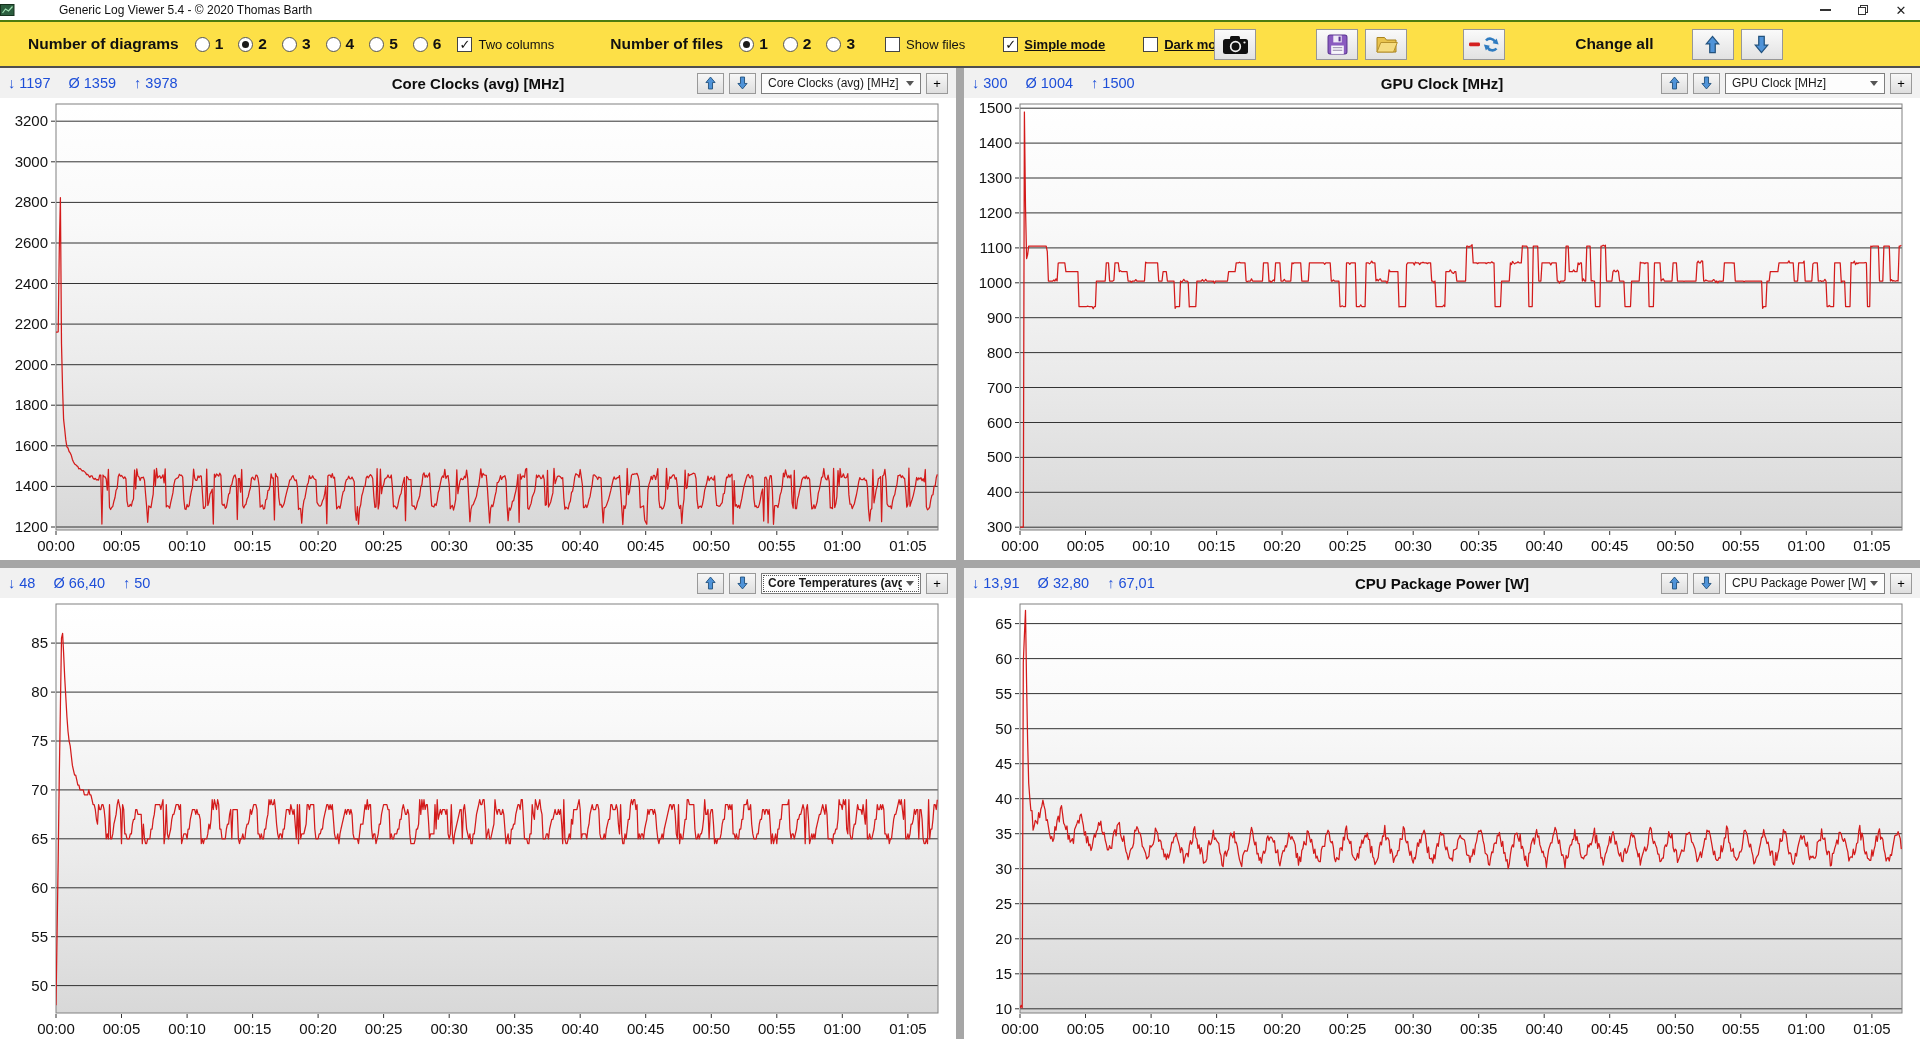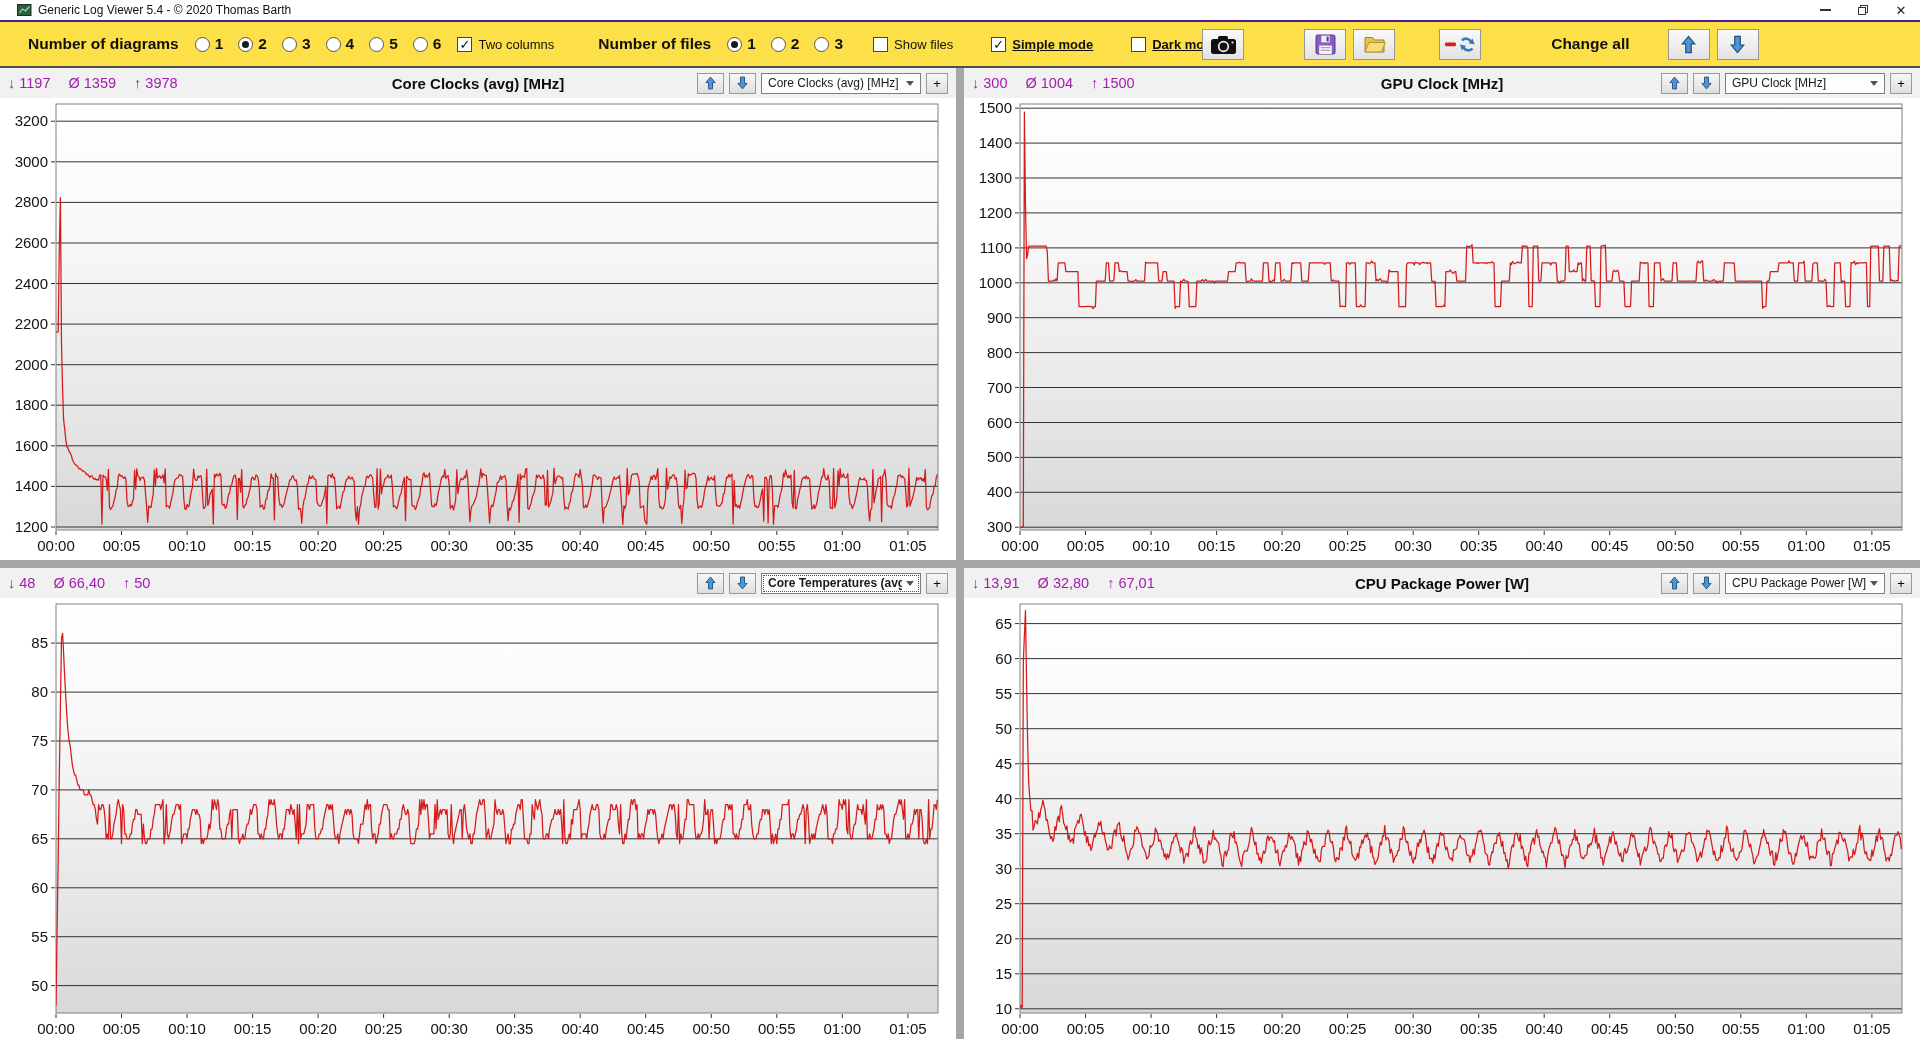--- a/index.html
+++ b/index.html
@@ -1,21 +1,21 @@
 <!DOCTYPE html>
 <html><head>
 <meta charset="utf-8">
 <style>
   html,body{margin:0;padding:0;width:1920px;height:1039px;overflow:hidden;
     font-family:"Liberation Sans","DejaVu Sans",sans-serif;background:#ffffff;color:#111;}
   .window{width:1920px;height:1039px;display:flex;flex-direction:column;outline:1px solid #7a7a7a;}
 
   
-  .titlebar{height:20px;border-bottom:2px solid #4c1d95;display:flex;align-items:center;
-    background:#ffffff;padding-left:17px;flex:0 0 auto;}
+  .titlebar{height:20px;border-bottom:2px solid #4d7c0f;display:flex;align-items:center;
+    background:#ffffff;padding-left:0;flex:0 0 auto;gap:38px;}
   .titlebar .appicon{width:15px;height:14px;margin-right:6px;flex:0 0 auto;}
   .titlebar .ttext{font-size:12px;color:#111;}
   .wincontrols{margin-left:auto;display:flex;height:100%;}
   .wbtn{width:38px;height:100%;display:flex;align-items:center;justify-content:center;
     background:#fff;border:none;padding:0;cursor:default;}
   .minline{width:11px;height:2px;background:#333;}
   .closex{font-size:13px;color:#222;line-height:1;}
 
   
   .toolbar{height:44px;display:flex;align-items:center;background:#fde047;padding:0 28px;flex:0 0 auto;}
@@ -24,32 +24,32 @@
   .ritem{display:flex;align-items:center;gap:5px;font-weight:700;font-size:15.5px;cursor:default;}
   .radio{width:15px;height:15px;border:1px solid #555;border-radius:50%;background:#fff;position:relative;box-sizing:border-box;}
   .radio.sel::after{content:"";position:absolute;inset:3px;border-radius:50%;background:#1a1a1a;}
   .citem{display:flex;align-items:center;gap:6px;cursor:default;white-space:nowrap;}
   .cbox{width:15px;height:15px;border:1px solid #444;background:#fff;box-sizing:border-box;
     font-size:13px;line-height:13px;text-align:center;color:#111;font-weight:700;}
   .clbl{font-size:13px;}
   .clbl.b{font-weight:700;text-decoration:underline;}
   .tbtn{height:31px;min-width:42px;border:1px solid #979797;background:linear-gradient(#fafafa,#e2e2e2);
     display:inline-flex;align-items:center;justify-content:center;padding:0 4px;box-sizing:border-box;}
-  .ml16{margin-left:16px}.ml30{margin-left:30px}.ml38{margin-left:38px}.ml48{margin-left:44px}
+  .ml16{margin-left:16px}.ml30{margin-left:30px}.ml38{margin-left:38px}.ml48{margin-left:56px}
   .ml60{margin-left:60px}.ml70{margin-left:70px}
   .cam{margin-left:-10px;}
   .iconpair{display:flex;gap:7px;}
 
   
   .grid{flex:1 1 auto;display:grid;grid-template-columns:956px 956px;grid-template-rows:492px 475px;
     gap:8px;background:#a6a6a6;border-top:2px solid #4f4f4f;}
   .panel{background:#ffffff;display:flex;flex-direction:column;overflow:hidden;}
   .phead{height:30px;flex:0 0 auto;background:#f1f1f1;display:flex;align-items:center;
     padding:0 8px;position:relative;}
-  .pstats{display:flex;gap:18px;color:#a21caf;font-size:14.5px;white-space:nowrap;z-index:1;}
+  .pstats{display:flex;gap:18px;color:#1d4ed8;font-size:14.5px;white-space:nowrap;z-index:1;}
   .ptitle{position:absolute;left:0;right:0;text-align:center;font-weight:700;font-size:15px;
     color:#0d0d0d;pointer-events:none;}
   .pctl{margin-left:auto;display:flex;align-items:center;gap:5px;z-index:1;}
   .abtn{width:27px;height:21px;border:1px solid #999;background:linear-gradient(#f7f7f7,#dedede);
     display:flex;align-items:center;justify-content:center;padding:0;box-sizing:border-box;}
   .pselect{width:160px;height:21px;border:1px solid #7f7f7f;background:#fdfdfd;font-size:12px;
     display:flex;align-items:center;padding:0 6px;box-sizing:border-box;white-space:nowrap;
     overflow:hidden;color:#1a1a1a;justify-content:space-between;gap:4px;}
   .pselect .txt{overflow:hidden;text-overflow:clip;}
   .pselect.focused{outline:1px dotted #555;outline-offset:-3px;font-weight:bold;}

